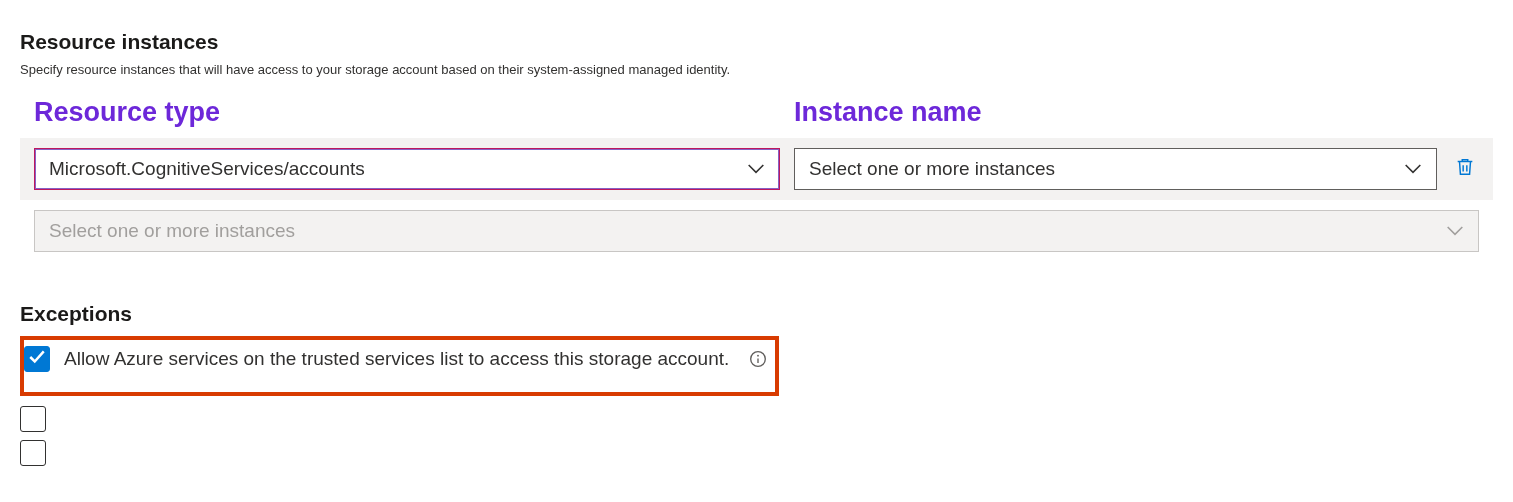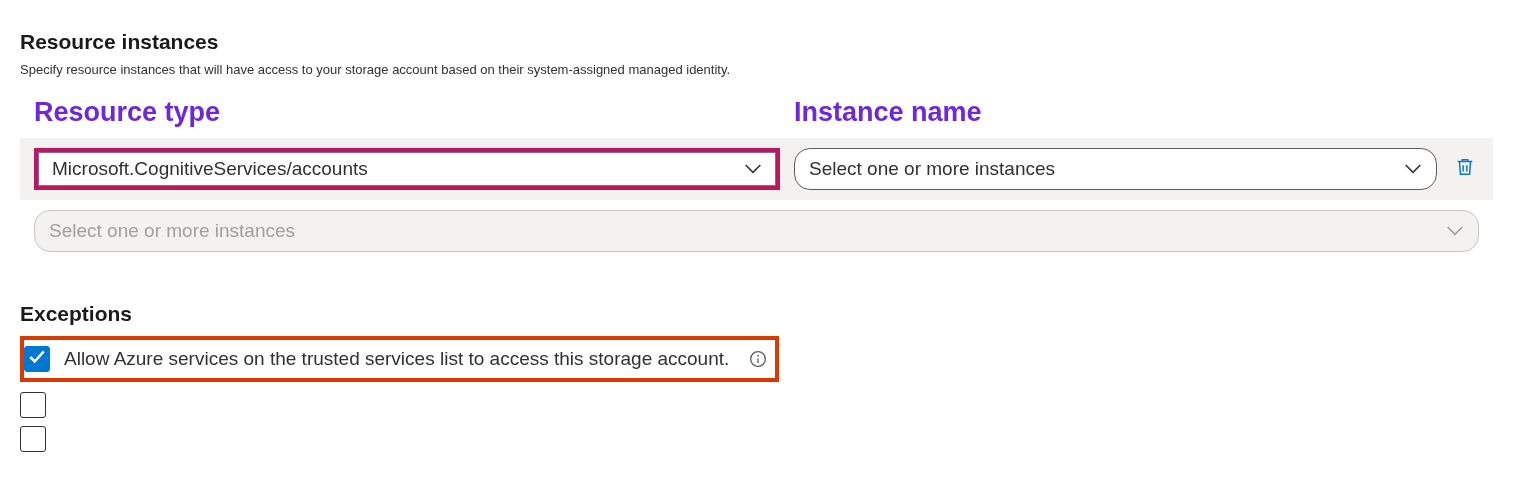--- a/index.html
+++ b/index.html
@@ -51,33 +51,33 @@
     justify-content: space-between;
     height: 42px;
     background: #ffffff;
     border: 1px solid #605e5c;
     padding: 0 14px;
     font-size: 19px;
     color: #323130;
     cursor: pointer;
   }
   .dropdown.focused {
-    border: 4px solid #be185d;
+    border: 1px solid #be185d;
     box-shadow: inset 0 0 0 1px #8661c5;
   }
   .dropdown.disabled {
     background: #f3f2f1;
     color: #a19f9d;
     border: 1px solid #c8c6c4;
     cursor: default;
   }
   .dropdown .dd-text.ph { color: #323130; }
   .dropdown.disabled .dd-text { color: #a19f9d; }
   .dd-type { flex: 0 0 746px; }
-  .dd-inst { flex: 1; border-radius: 16px; }
+  .dd-inst { flex: 1; }
   .chevron {
     flex: 0 0 auto;
   }
   .chevron svg { display: block; }
   .delete-btn {
     flex: 0 0 auto;
     display: flex;
     align-items: center;
     justify-content: center;
     width: 28px;
@@ -92,21 +92,21 @@
     color: #1b1a19;
   }
   .chk-row {
     display: flex;
     align-items: center;
     gap: 14px;
     padding: 4px 0;
   }
   .chk-row.highlight {
     border: 4px solid #d83b01;
-    padding: 6px 8px 6px 0;
+    padding: 6px 8px 20px 0;
     margin-bottom: 6px;
     width: fit-content;
   }
   .chk {
     width: 26px;
     height: 26px;
     border: 1.5px solid #323130;
     border-radius: 3px;
     display: flex;
     align-items: center;

